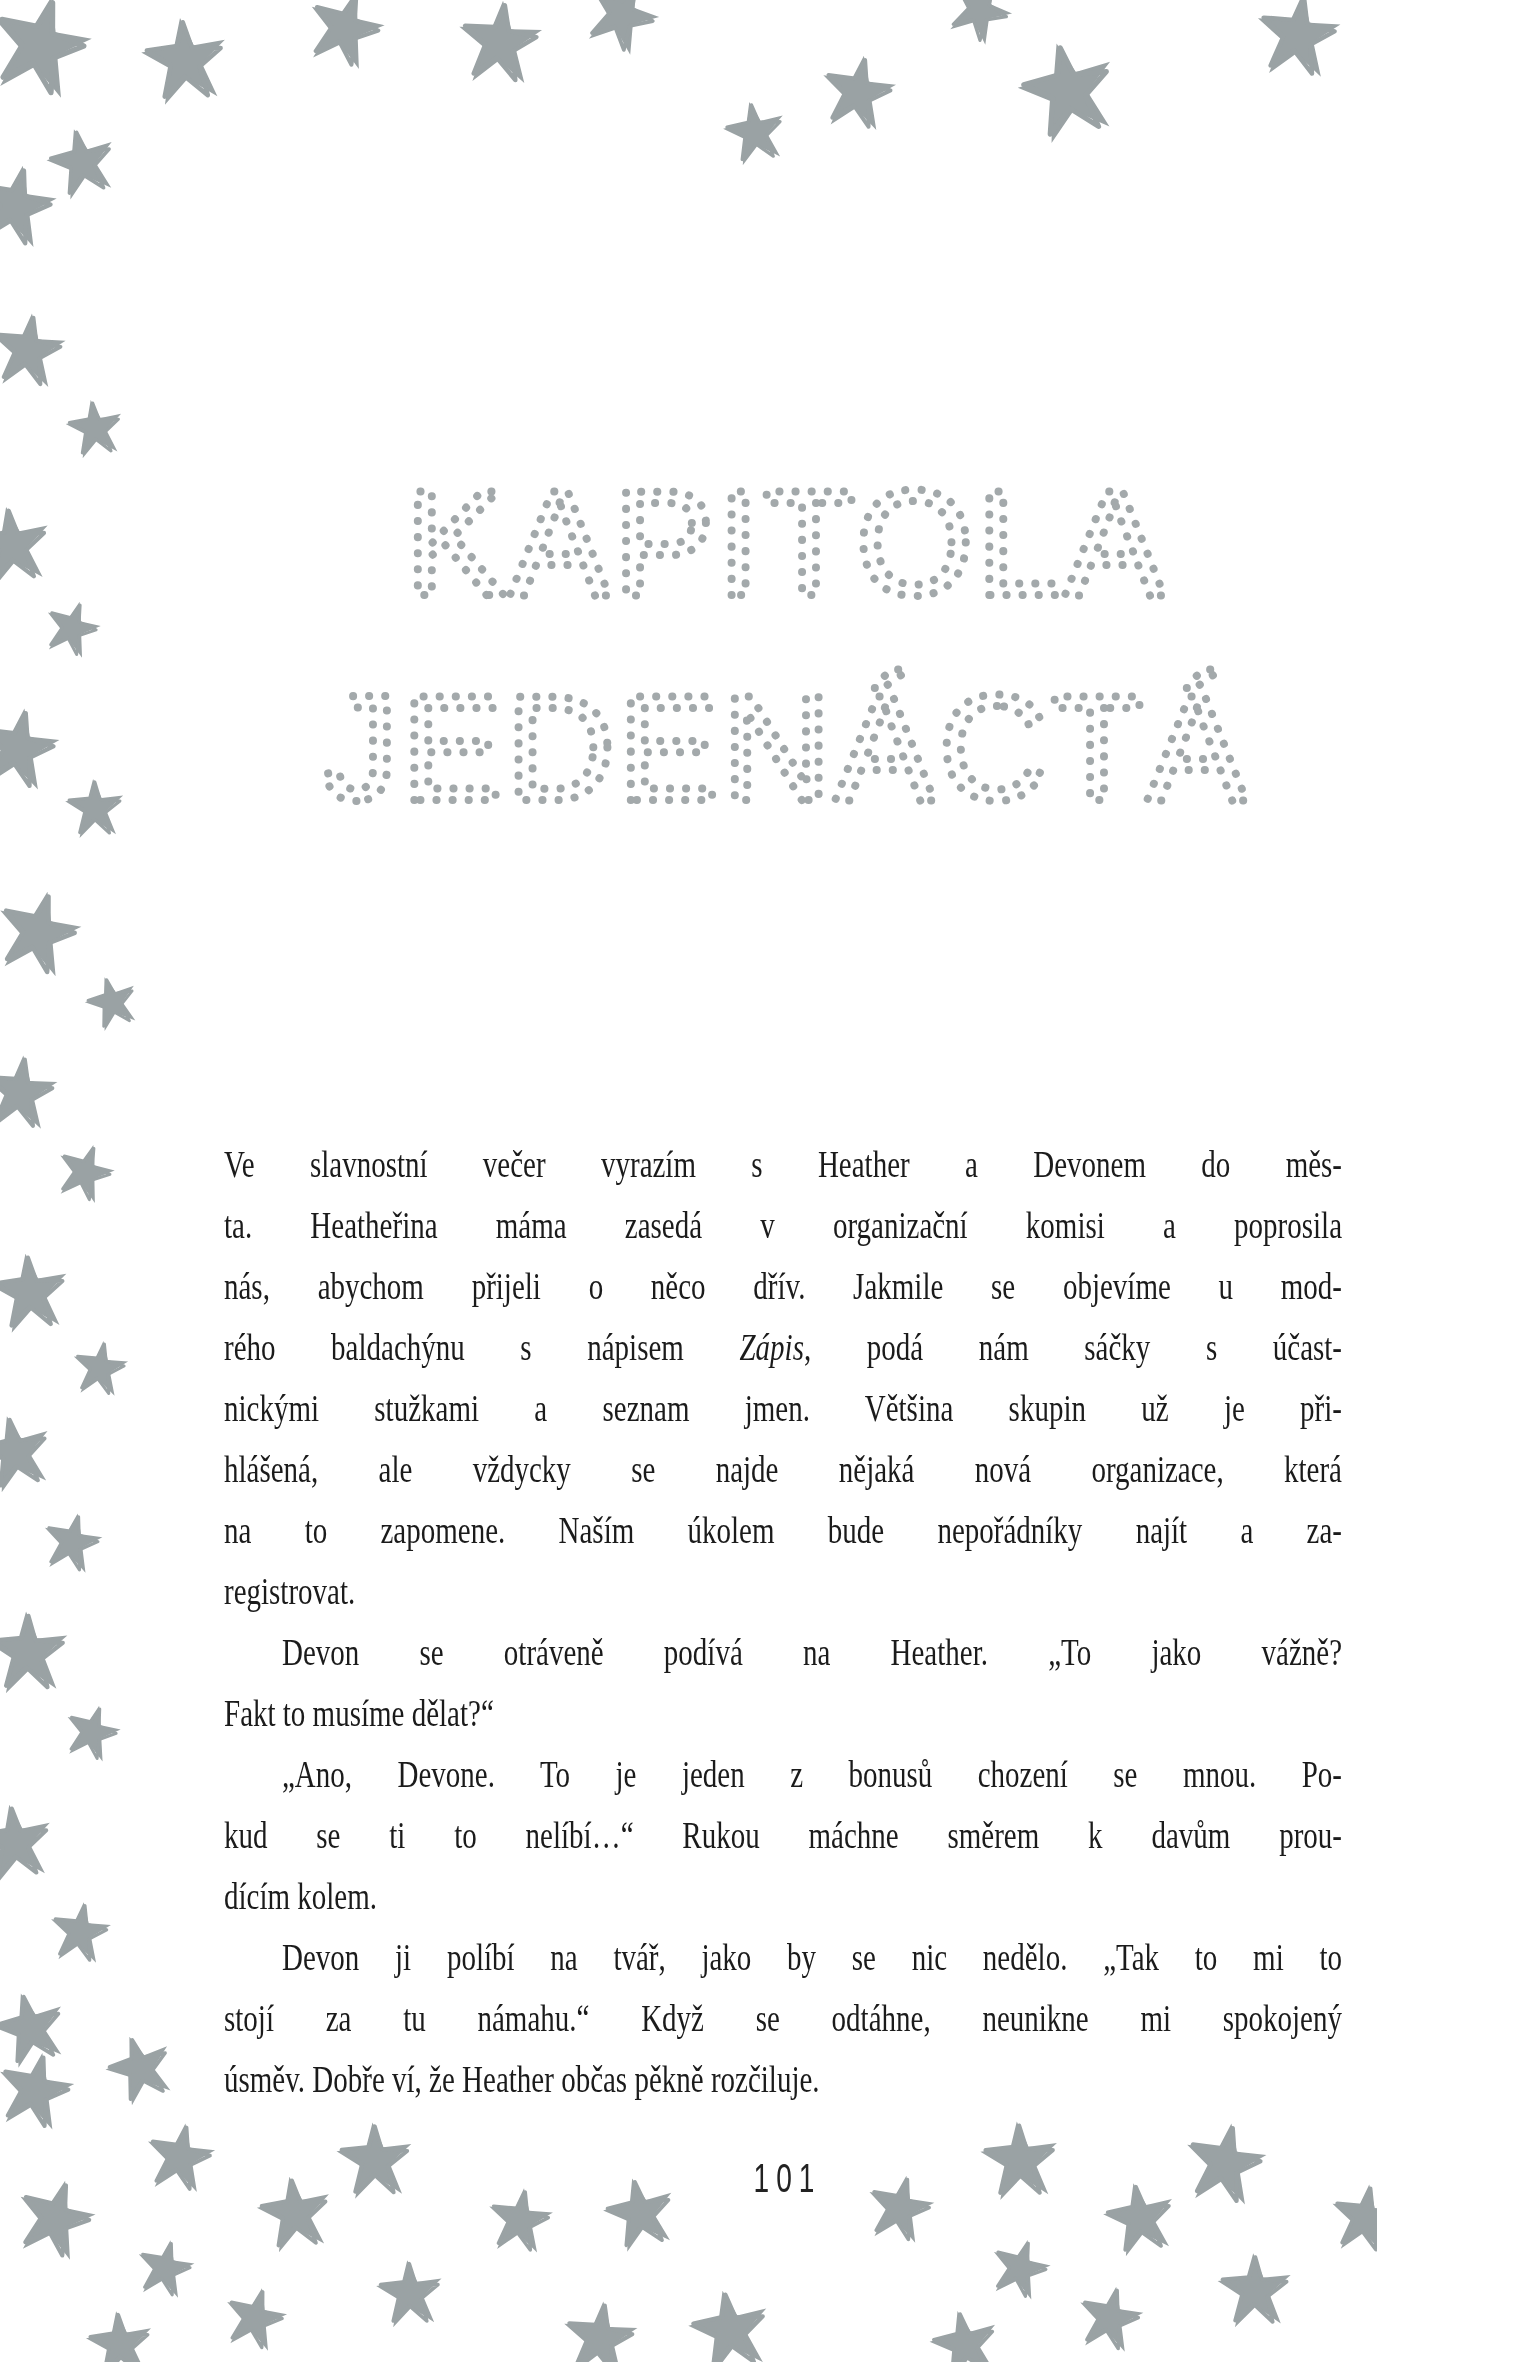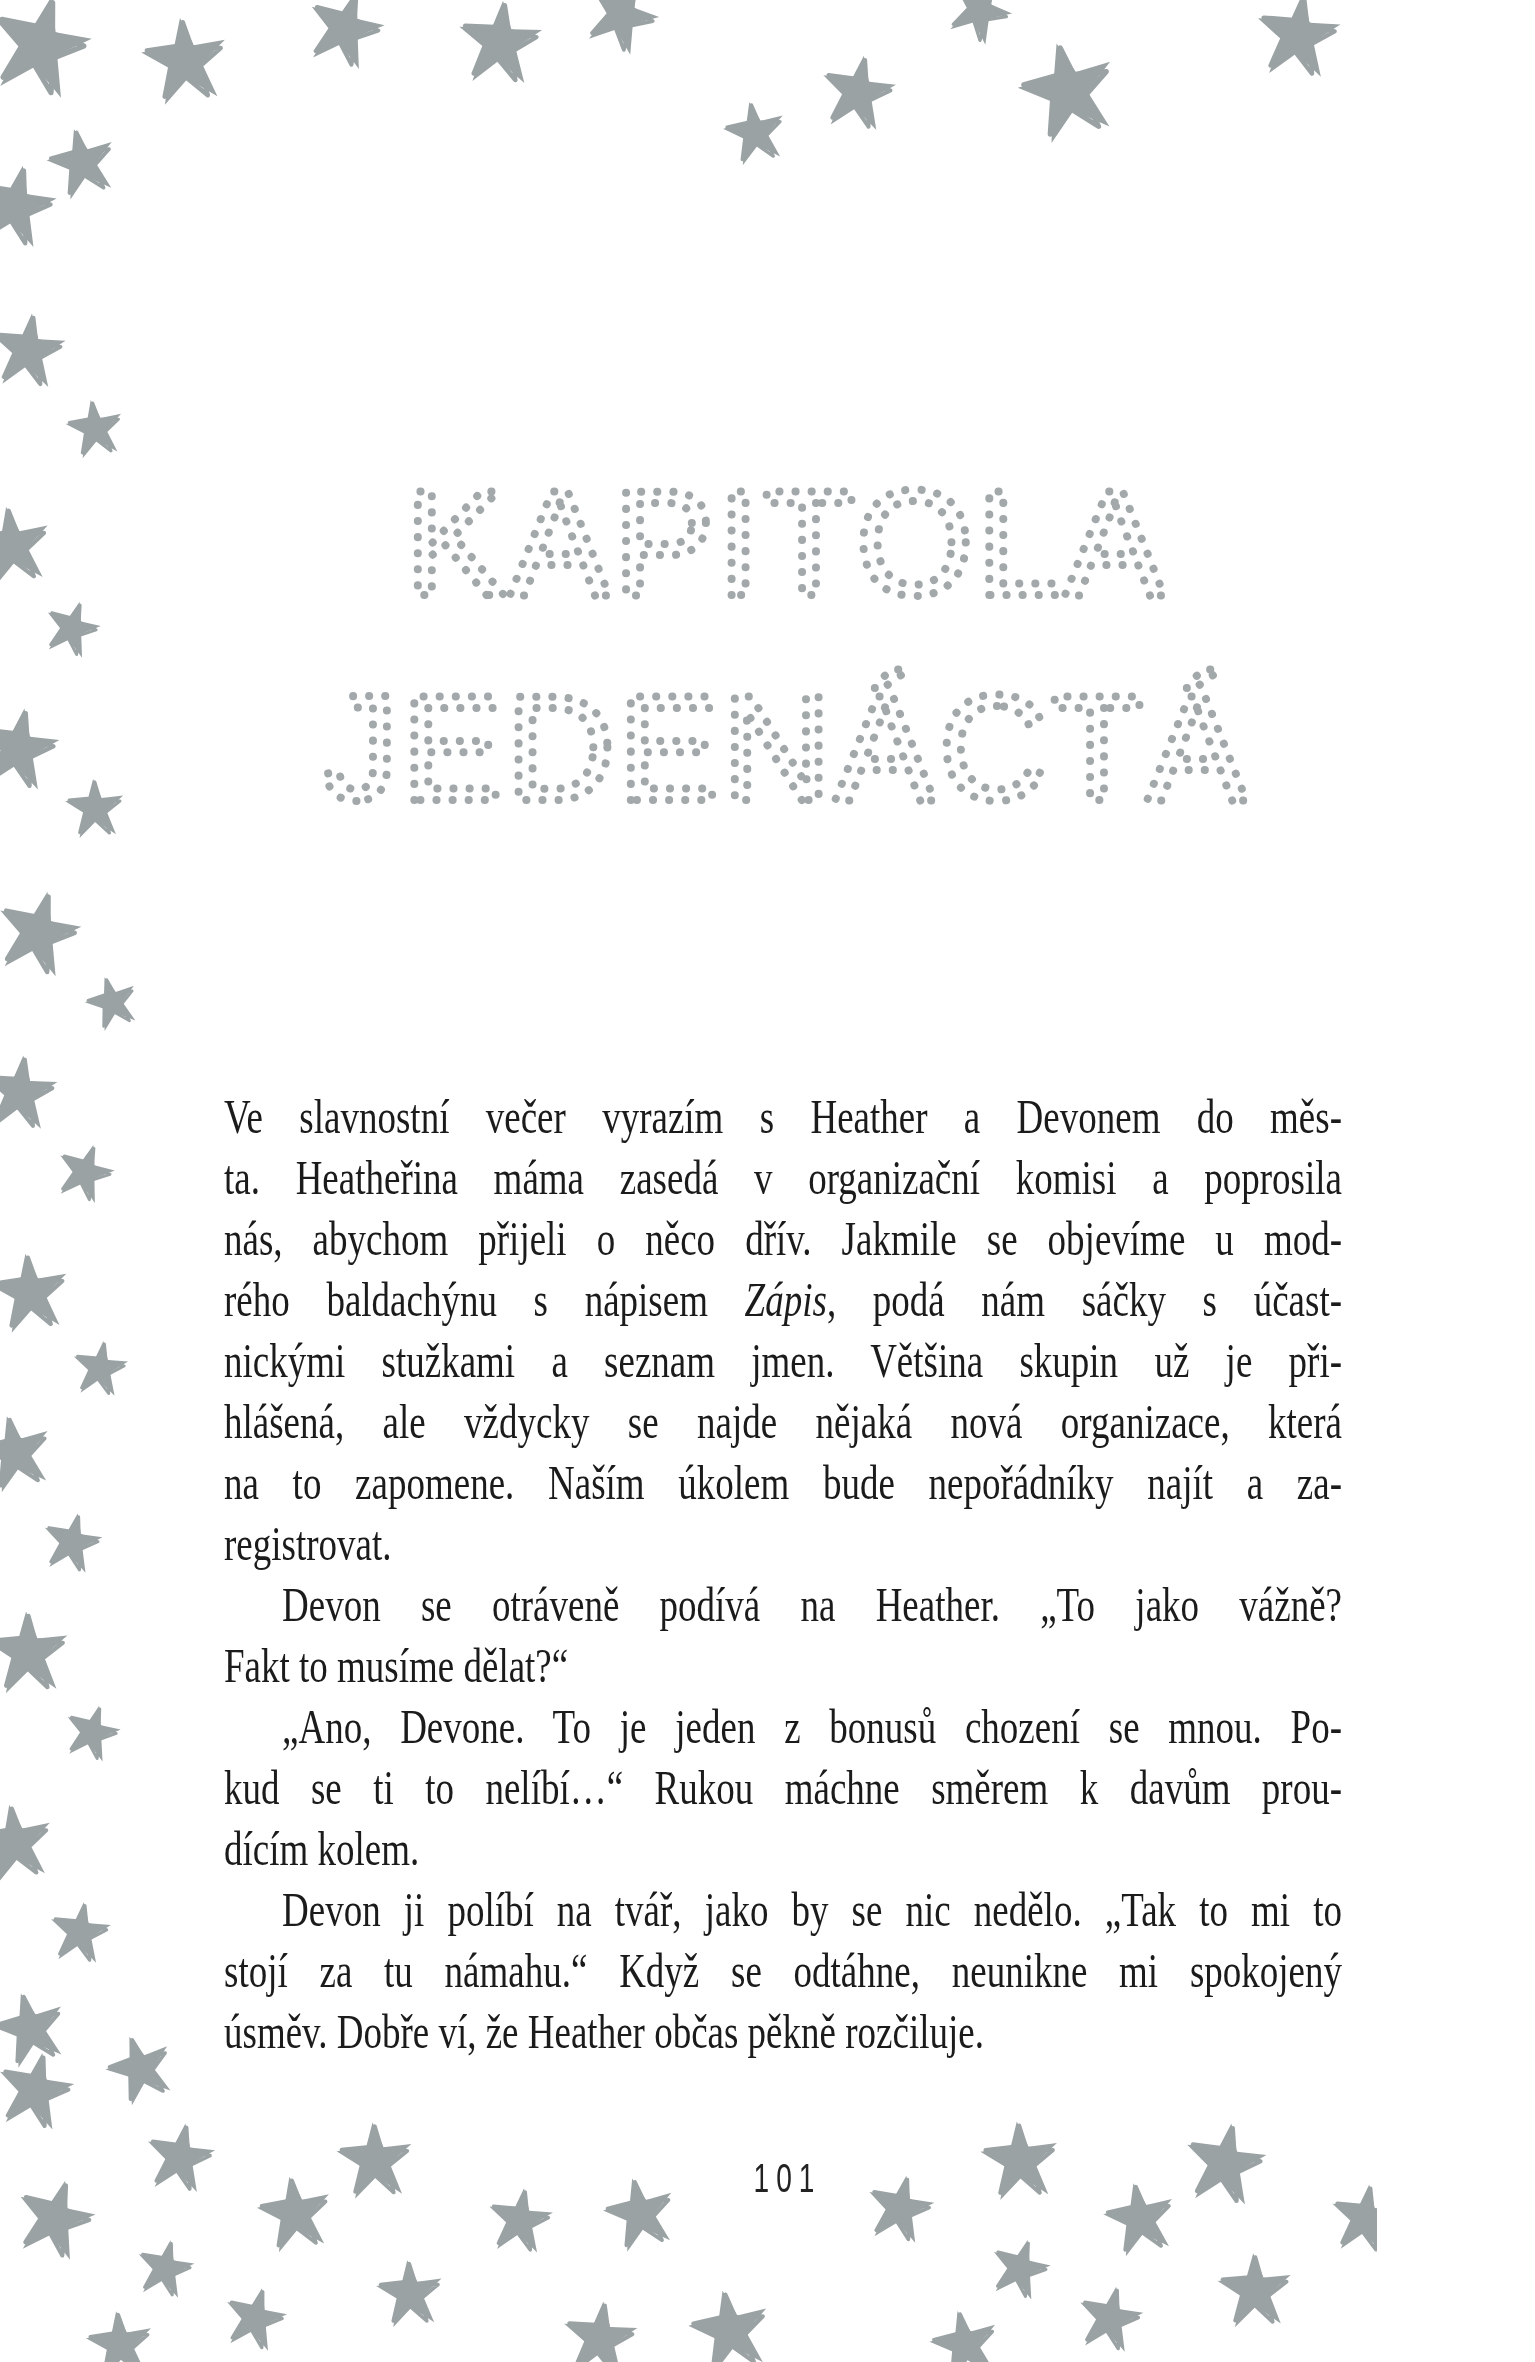--- a/index.html
+++ b/index.html
@@ -26,23 +26,23 @@
     letter-spacing:4px;
     fill:none;
     stroke:var(--title-color,#a3a9ab);
     stroke-width:8;
     stroke-linecap:round;
     stroke-linejoin:round;
     stroke-dasharray:0.1 16;
   }
   
   #body-text{
-    position:absolute;left:224px;top:1086px;width:1118px;
+    position:absolute;left:224px;top:1134px;width:1118px;
     color:var(--text-color,#1b1b1b);
-    font-size:37px;
+    font-size:29px;
     line-height:61px;
   }
   #body-text .line{
     height:61px;
     text-align:justify;
     text-align-last:justify;
     transform:scaleY(1.30);
     transform-origin:50% 50%;
     white-space:normal;
   }

